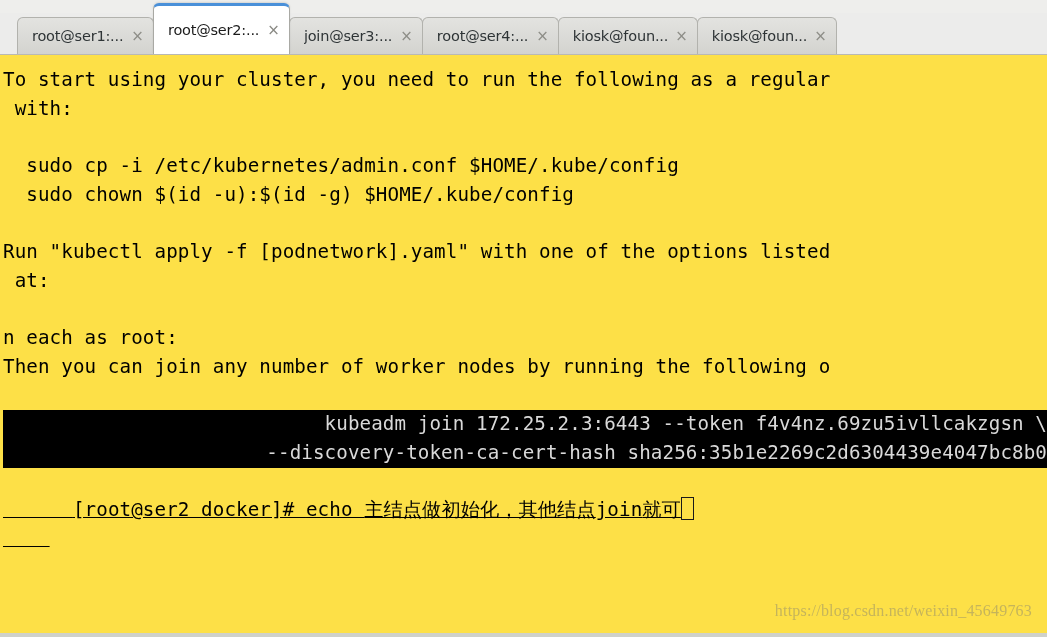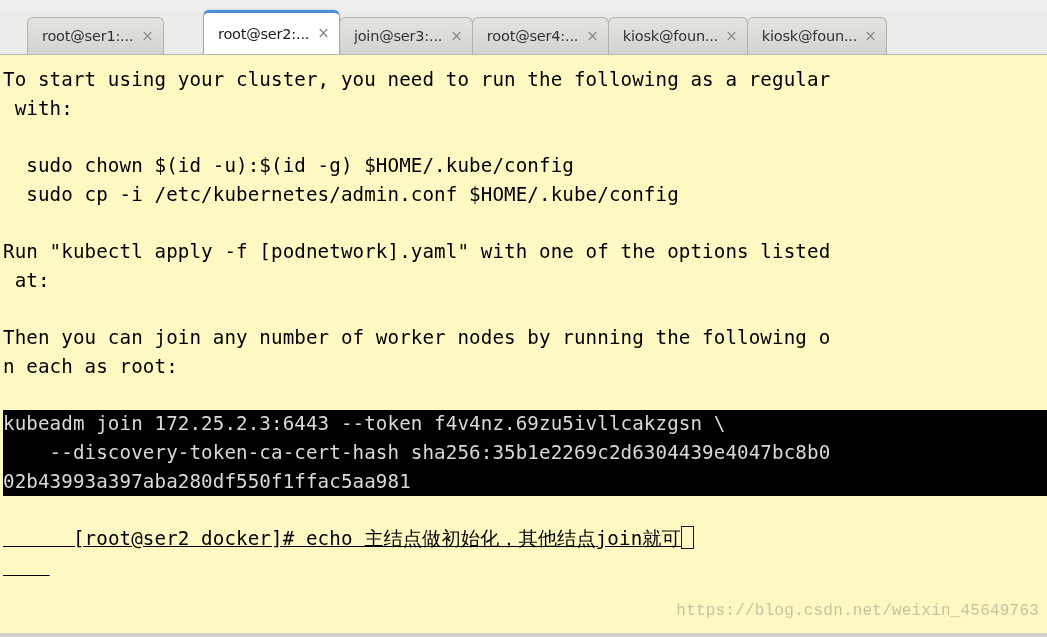--- a/index.html
+++ b/index.html
@@ -24,21 +24,21 @@
   }
 
   
   .tabbar {
     position: relative;
     height: 55px;
     background: #ececeb;
     border-bottom: 1px solid #b9b9b4;
     display: flex;
     align-items: flex-end;
-    padding-left: 27px;
+    padding-left: 17px;
     box-sizing: border-box;
     flex: 0 0 auto;
   }
   .tabbar::before {
     content: "";
     position: absolute;
     left: 0; right: 0; top: 0;
     height: 13px;
     background: #eeeeec;
   }
@@ -62,25 +62,24 @@
     border-top-left-radius: 6px;
     border-top-right-radius: 6px;
     margin-right: -1px;
     cursor: pointer;
     user-select: none;
   }
   .tab.active {
     background: #ffffff;
     border-color: #a9a9a4;
     border-top: 3px solid #4a90d9;
-    height: 44px;
+    height: 51px;
     z-index: 4;
     color: #1b1b1b;
     box-shadow: 0 -1px 2px rgba(0,0,0,.10);
-    margin-left: 40px;
   }
   .tab-label {
     white-space: nowrap;
     overflow: hidden;
     text-overflow: clip;
     letter-spacing: -0.2px;
   }
   .tab-close {
     font-family: "DejaVu Sans", sans-serif;
     font-size: 15px;
@@ -88,21 +87,21 @@
     line-height: 1;
     padding-left: 8px;
     cursor: pointer;
   }
   .tab.active .tab-close { color: #8a8a84; }
 
   
   .terminal {
     position: relative;
     flex: 1 1 auto;
-    background: #fef9c3;
+    background: #fde047;
     color: #000000;
     font-family: "DejaVu Sans Mono", monospace;
     font-size: 19.2px;
     line-height: 28.7px;
     padding: 11px 0 18px 3px;
     box-sizing: border-box;
     overflow: hidden;
     letter-spacing: 0.1px;
   }
   .line {
@@ -112,20 +111,21 @@
   .line.blank { color: transparent; }
 
   
   .inv {
     background: #000000;
     color: #d9d9d9;
   }
   .inv-block {
     background: #000000;
     display: block;
+    text-align: right;
   }
 
   .prompt-line {
     white-space: pre;
     height: 30px;
     position: relative;
     text-decoration: underline;
   }
   .cjk {
     font-family: "DejaVu Sans", sans-serif;
@@ -134,23 +134,23 @@
     display: inline-block;
     width: 11px;
     height: 21px;
     border: 1.6px solid #1a1a1a;
     background: transparent;
     vertical-align: -4px;
   }
 
   .watermark {
     position: absolute;
-    right: 8px;
+    right: 15px;
     bottom: 11px;
-    font-family: Liberation Mono, monospace;
+    font-family: Liberation Serif, serif;
     font-size: 16px;
     color: rgba(120,120,120,0.42);
     white-space: nowrap;
     pointer-events: none;
     letter-spacing: 0.2px;
   }
 
   .bottom-strip {
     position: absolute;
     left: 0; right: 0; bottom: 0;
@@ -188,34 +188,33 @@
       <span class="tab-label">kiosk@foun...</span>
       <span class="tab-close">×</span>
     </div>
   </div>
 
   <div class="terminal">
 
     <div class="line">To start using your cluster, you need to run the following as a regular</div>
     <div class="line"> with:</div>
     <div class="line blank"></div>
+    <div class="line">  sudo cp -i /etc/kubernetes/admin.conf $HOME/.kube/config</div>
     <div class="line">  sudo chown $(id -u):$(id -g) $HOME/.kube/config</div>
-    <div class="line">  sudo cp -i /etc/kubernetes/admin.conf $HOME/.kube/config</div>
     <div class="line blank"></div>
     <div class="line">Run "kubectl apply -f [podnetwork].yaml" with one of the options listed</div>
     <div class="line"> at:</div>
     <div class="line blank"></div>
+    <div class="line">n each as root:</div>
     <div class="line">Then you can join any number of worker nodes by running the following o</div>
-    <div class="line">n each as root:</div>
     <div class="line blank"></div>
 
     <div class="inv-block">
       <div class="line inv">kubeadm join 172.25.2.3:6443 --token f4v4nz.69zu5ivllcakzgsn \</div>
       <div class="line inv">    --discovery-token-ca-cert-hash sha256:35b1e2269c2d6304439e4047bc8b0</div>
-      <div class="line inv">02b43993a397aba280df550f1ffac5aa981</div>
     </div>
 
     <div class="prompt-line">
       <span>[root@ser2 docker]# </span><span>echo </span><span class="cjk">主结点做初始化，其他结点</span><span>join</span><span class="cjk">就可</span><span class="cursor"></span>
     </div>
 
     <div class="watermark">https://blog.csdn.net/weixin_45649763</div>
     <div class="bottom-strip"></div>
   </div>
 

